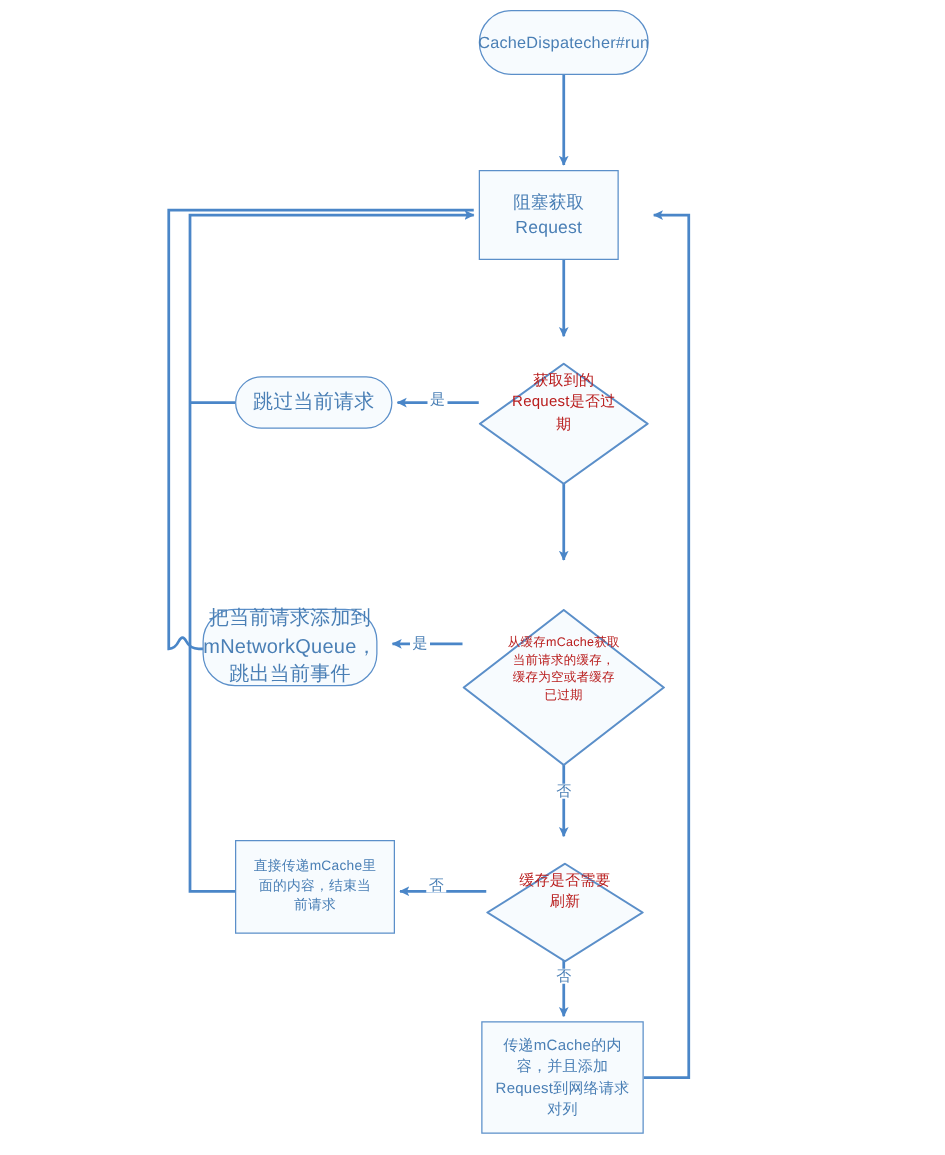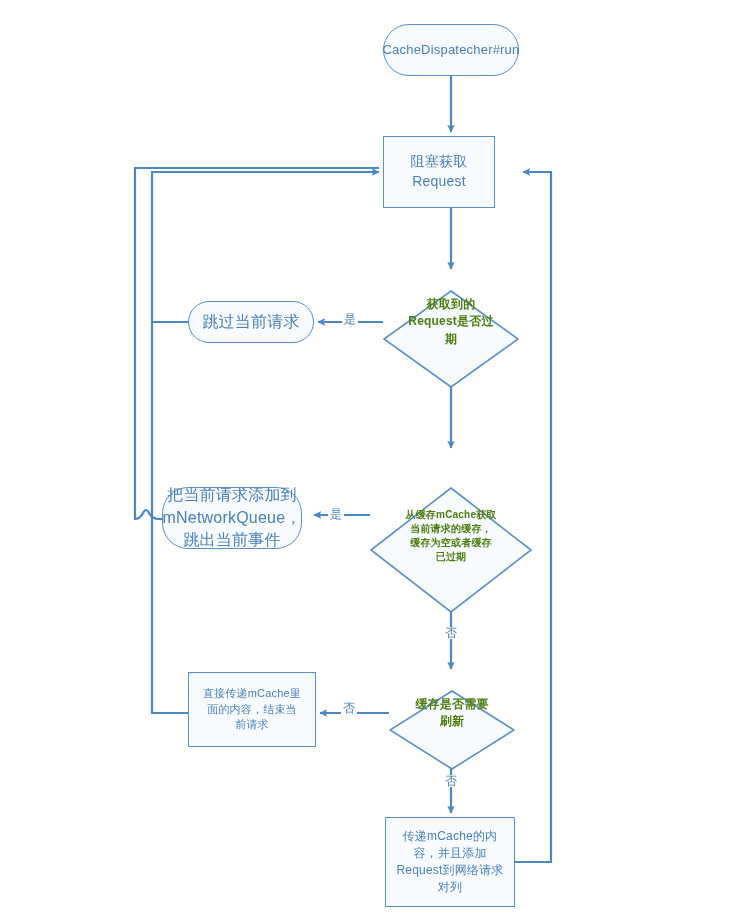--- a/index.html
+++ b/index.html
@@ -48,22 +48,21 @@
   .diamond-shape svg {
     display: block;
     width: 100%;
     height: 100%;
   }
   .diamond-label {
     position: relative;
     z-index: 2;
     width: 86%;
     white-space: pre-line;
-    color: #4d7c0f;
-    font-weight: bold;
+    color: #b91c1c;
   }
   .edge-label {
     position: absolute;
     color: #4a7fb5;
     background: #ffffff;
     padding: 0 2px;
     line-height: 1;
     z-index: 5;
     white-space: nowrap;
   }
@@ -109,21 +108,21 @@
 
       <path d="M188,713 L152,713 L152,172 L379,172" marker-end="url(#ah)"></path>
       <path d="M188,322 L152,322"></path>
 
       <path d="M170,519 L159,519 Q152,519 149,513 Q146,507 143,513 Q140,519 135,519 L135,168 L379,168"></path>
 
       <path d="M515,862 L551,862 L551,172 L523,172" marker-end="url(#ah)"></path>
     </g>
   </svg>
 
-  <div class="node terminator" style="left:383px; top:8px; width:136px; height:52px; font-size:13px;margin-top:16px;">CacheDispatecher#run</div>
+  <div class="node terminator" style="left:383px; top:8px; width:136px; height:52px; font-size:13px;">CacheDispatecher#run</div>
 
   <div class="node process" style="left:383px; top:136px; width:112px; height:72px; font-size:14px;">阻塞获取Request</div>
 
   <div class="node decision" style="left:383px; top:273px; width:136px; height:98px; font-size:12px;">
     <span class="diamond-shape">
       <svg viewBox="0 0 136 98" preserveAspectRatio="none">
         <polygon points="68,1 135,49 68,97 1,49" fill="#f7fbfe" stroke="#5b8fc9" stroke-width="1.6"></polygon>
       </svg>
     </span>
     <span class="diamond-label">获取到的

